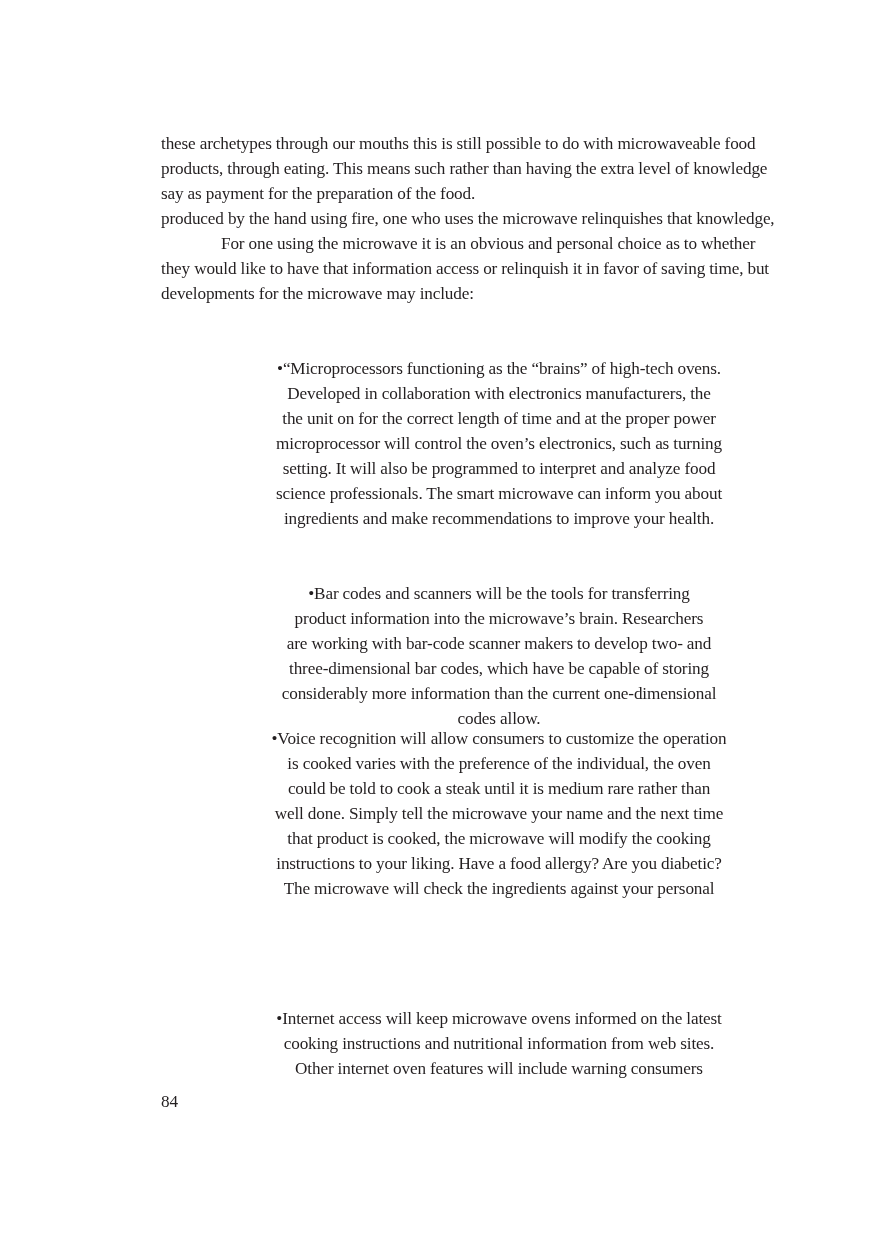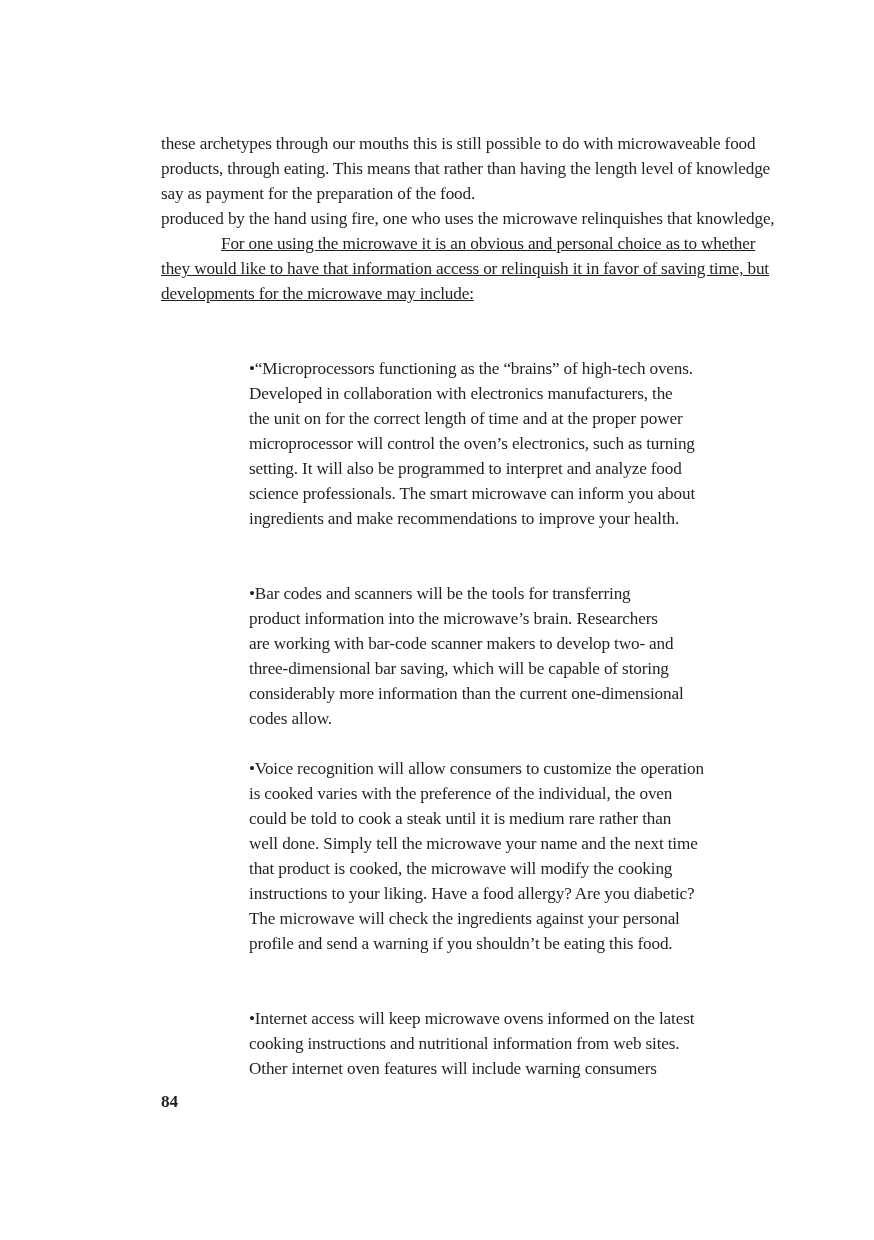--- a/index.html
+++ b/index.html
@@ -33,79 +33,78 @@
       height: 25px;
       letter-spacing: -0.15px;
     }
     .body-block {
       left: 118px;
       width: 662px;
     }
     .quote-block {
       left: 206px;
       width: 500px;
+      text-align: center;
     }
     .indent {
       padding-left: 60px;
     }
     .page-number {
       position: absolute;
       left: 118px;
       top: 1089px;
       font-size: 17.2px;
       line-height: 25px;
-      font-weight: bold;
     }
   </style>
 </head>
 <body>
 
 <div class="page">
 
   <div class="block body-block" style="top:131px;">
     <span class="line">these archetypes through our mouths this is still possible to do with microwaveable food</span>
-    <span class="line">products, through eating. This means that rather than having the length level of knowledge</span>
+    <span class="line">products, through eating. This means such rather than having the extra level of knowledge</span>
     <span class="line">say as payment for the preparation of the food.</span>
     <span class="line">produced by the hand using fire, one who uses the microwave relinquishes that knowledge,</span>
   </div>
 
-  <div class="block body-block" style="top:231px;text-decoration:underline;">
+  <div class="block body-block" style="top:231px;">
     <span class="line indent">For one using the microwave it is an obvious and personal choice as to whether</span>
     <span class="line">they would like to have that information access or relinquish it in favor of saving time,  but</span>
     <span class="line">developments for the microwave may include:</span>
   </div>
 
   <div class="block quote-block" style="top:356px;">
     <span class="line">•“Microprocessors functioning as the “brains” of high-tech ovens.</span>
     <span class="line">Developed in collaboration with electronics manufacturers, the</span>
     <span class="line">the unit on for the correct length of time and at the proper power</span>
     <span class="line">microprocessor will control the oven’s electronics, such as turning</span>
     <span class="line">setting. It will also be programmed to interpret and analyze food</span>
     <span class="line">science professionals. The smart microwave can inform you about</span>
     <span class="line">ingredients and make recommendations to improve your health.</span>
   </div>
 
   <div class="block quote-block" style="top:581px;">
     <span class="line">•Bar codes and scanners will be the tools for transferring</span>
     <span class="line">product information into the microwave’s brain. Researchers</span>
     <span class="line">are working with bar-code scanner makers to develop two- and</span>
-    <span class="line">three-dimensional bar saving, which will be capable of storing</span>
+    <span class="line">three-dimensional bar codes, which have be capable of storing</span>
     <span class="line">considerably more information than the current one-dimensional</span>
     <span class="line">codes allow.</span>
   </div>
 
-  <div class="block quote-block" style="top:756px;font-family:Liberation Serif, serif;">
+  <div class="block quote-block" style="top:726px;font-family:Liberation Serif, serif;">
     <span class="line">•Voice recognition will allow consumers to customize the operation</span>
     <span class="line">is cooked varies with the preference of the individual, the oven</span>
     <span class="line">could be told to cook a steak until it is medium rare rather than</span>
     <span class="line">well done. Simply tell the microwave your name and the next time</span>
     <span class="line">that product is cooked, the microwave will modify the cooking</span>
     <span class="line">instructions to your liking. Have a food allergy? Are you diabetic?</span>
     <span class="line">The microwave will check the ingredients against your personal</span>
-    <span class="line">profile and send a warning if you shouldn’t be eating this food.</span>
   </div>
 
   <div class="block quote-block" style="top:1006px;">
     <span class="line">•Internet access will keep microwave ovens informed on the latest</span>
     <span class="line">cooking instructions and nutritional information from web sites.</span>
     <span class="line">Other internet oven features will include warning consumers</span>
   </div>
 
   <div class="page-number">84</div>
 

